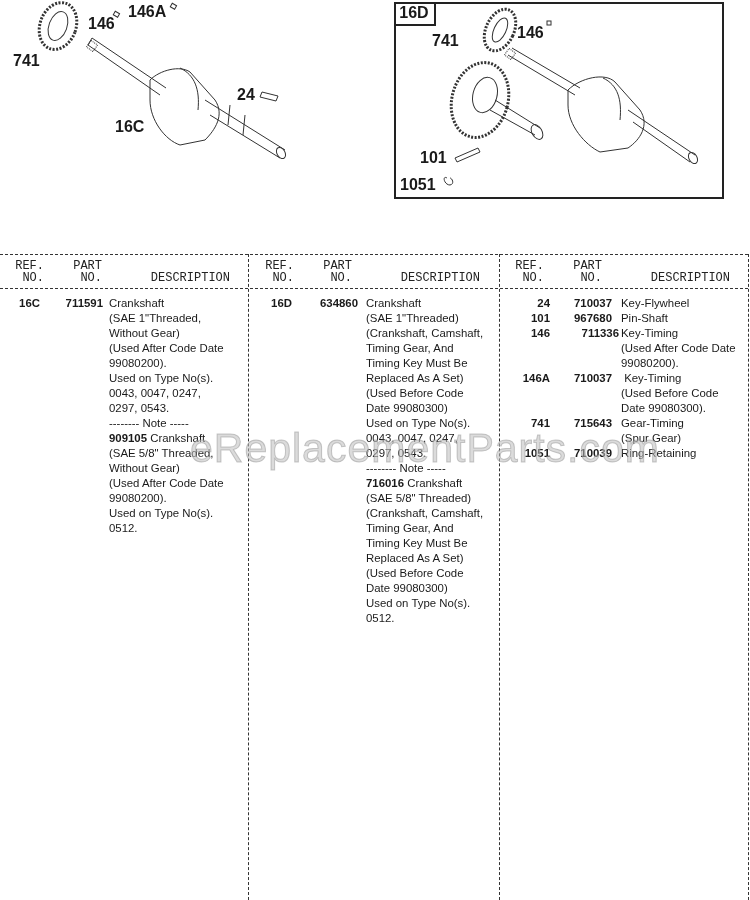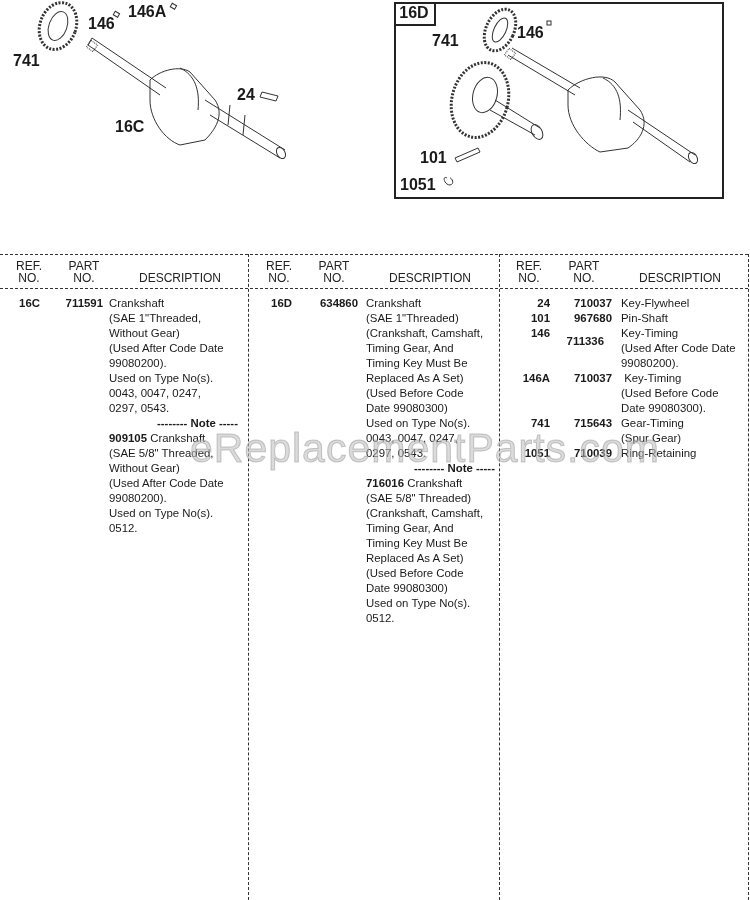--- a/index.html
+++ b/index.html
@@ -10,28 +10,28 @@
     .box16d { position: absolute; left: 394px; top: 2px; width: 330px; height: 197px;
               border: 2px solid #222; box-sizing: border-box; }
     .box16d-label { position: absolute; left: 394px; top: 2px; width: 42px; height: 24px;
               border-right: 2px solid #222; border-bottom: 2px solid #222; box-sizing: border-box;
               font-weight: bold; font-size: 16px; line-height: 22px; text-align: center; }
     svg.art { position: absolute; left: 0; top: 0; }
 
     .table { position: absolute; left: 0; top: 254px; width: 750px; height: 646px; }
     .hline { position: absolute; left: 0; width: 748px; border-top: 1px dashed #333; }
     .vline { position: absolute; top: 0; bottom: 0; border-left: 1px dashed #333; }
-    .hdr { position: absolute; font-size: 12px; line-height: 12px; color: #222; text-align: center; }
+    .hdr { position: absolute; font-size: 12px; line-height: 12px; color: #222; text-align: right; font-family: Liberation Mono, monospace; }
     .col { position: absolute; top: 42px; font-size: 11.4px; line-height: 15px; }
     .row { position: relative; }
     .ref { position: absolute; font-weight: bold; text-align: right; }
     .part { position: absolute; font-weight: bold; text-align: right; }
     .desc { position: absolute; white-space: nowrap; }
     .desc div { height: 15px; }
-    .b { font-weight: bold; margin-left: 48px; }
+    .b { font-weight: normal; }
     .watermark { position: absolute; left: 190px; top: 425px; font-size: 41px; color: rgba(190,190,190,0.55);
                  letter-spacing: 1px; white-space: nowrap; pointer-events: none;
                  -webkit-text-stroke: 1px rgba(150,150,150,0.5); font-family: "Liberation Sans", sans-serif; }
   </style>
 </head>
 <body>
 
 <div class="diagram">
   <svg class="art" width="750" height="230">
 
@@ -200,21 +200,21 @@
     </div>
     <div class="row" style="height:15px;">
       <span class="ref" style="left:0;width:50px;">101</span>
       <span class="part" style="left:60px;width:52px;">967680</span>
       <div class="desc" style="left:121px;text-align:right;">
         <div>Pin-Shaft</div>
       </div>
     </div>
     <div class="row" style="height:45px;">
       <span class="ref" style="left:0;width:50px;">146</span>
-      <span class="part" style="left:52px;width:52px;margin-top:8px;">711336</span>
+      <span class="part" style="left:67px;width:52px;">711336</span>
       <div class="desc" style="left:121px;">
         <div>Key-Timing</div>
         <div>(Used After Code Date</div>
         <div>99080200).</div>
       </div>
     </div>
     <div class="row" style="height:45px;">
       <span class="ref" style="left:0;width:50px;">146A</span>
       <span class="part" style="left:60px;width:52px;">710037</span>
       <div class="desc" style="left:121px;">

